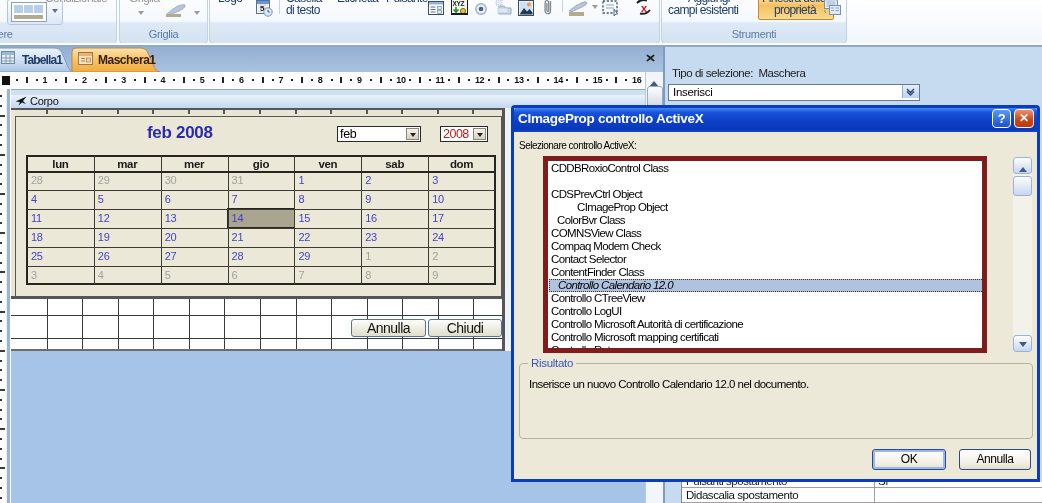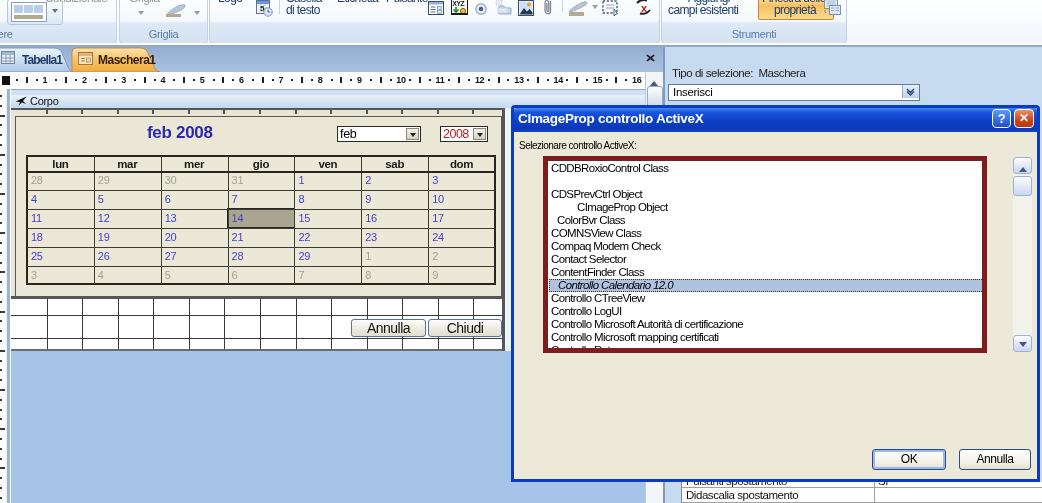--- a/index.html
+++ b/index.html
@@ -479,15 +479,19 @@
 
   <div class="ab" style="left:499px;top:49px;width:19px;height:195px;background:#f2f1ea;">
     <div class="ab" style="left:0px;top:0px;width:19px;height:17px;border:1px solid #9cb0d8;border-radius:3px;background:linear-gradient(#fdfdfe,#c8d6f0);box-sizing:border-box;">
       <div class="ab" style="left:4.5px;top:5px;width:0;height:0;border:4px solid transparent;border-bottom:5px solid #44597c;"></div>
     </div>
     <div class="ab" style="left:0px;top:19px;width:19px;height:20px;border:1px solid #9cb0d8;border-radius:3px;background:linear-gradient(#fdfdfe,#c8d6f0);box-sizing:border-box;"></div>
     <div class="ab" style="left:0px;top:178px;width:19px;height:17px;border:1px solid #9cb0d8;border-radius:3px;background:linear-gradient(#fdfdfe,#c8d6f0);box-sizing:border-box;">
       <div class="ab" style="left:4.5px;top:6px;width:0;height:0;border:4px solid transparent;border-top:5px solid #44597c;"></div>
     </div>
   </div>
+  <div class="ab" style="left:5px;top:255px;width:512px;height:74px;border:1px solid #b6b2a0;border-radius:4px;">
+    <div class="ab" style="left:8px;top:-7px;background:#ece9d8;padding:0 3px;font-size:11.5px;color:#3a56b4;">Risultato</div>
+    <div class="ab" style="left:9px;top:14px;font-size:11.5px;color:#000;letter-spacing:-0.55px;">Inserisce un nuovo Controllo Calendario 12.0 nel documento.</div>
+  </div>
   <div class="ab" style="left:358px;top:341px;width:74px;height:21px;border:1px solid #2a4a8c;border-radius:3px;background:linear-gradient(#ffffff,#f2f0e4 70%,#e2ddc8);box-shadow:inset 0 0 0 2px #9cb8e8;box-sizing:border-box;text-align:center;font-size:12px;color:#000;line-height:19px;">OK</div>
   <div class="ab" style="left:445px;top:341px;width:72px;height:21px;border:1px solid #2a4a8c;border-radius:3px;background:linear-gradient(#ffffff,#f2f0e4 70%,#e2ddc8);box-sizing:border-box;text-align:center;font-size:12px;color:#000;line-height:19px;letter-spacing:-0.4px;">Annulla</div>
 </div>
 
 </body></html>

